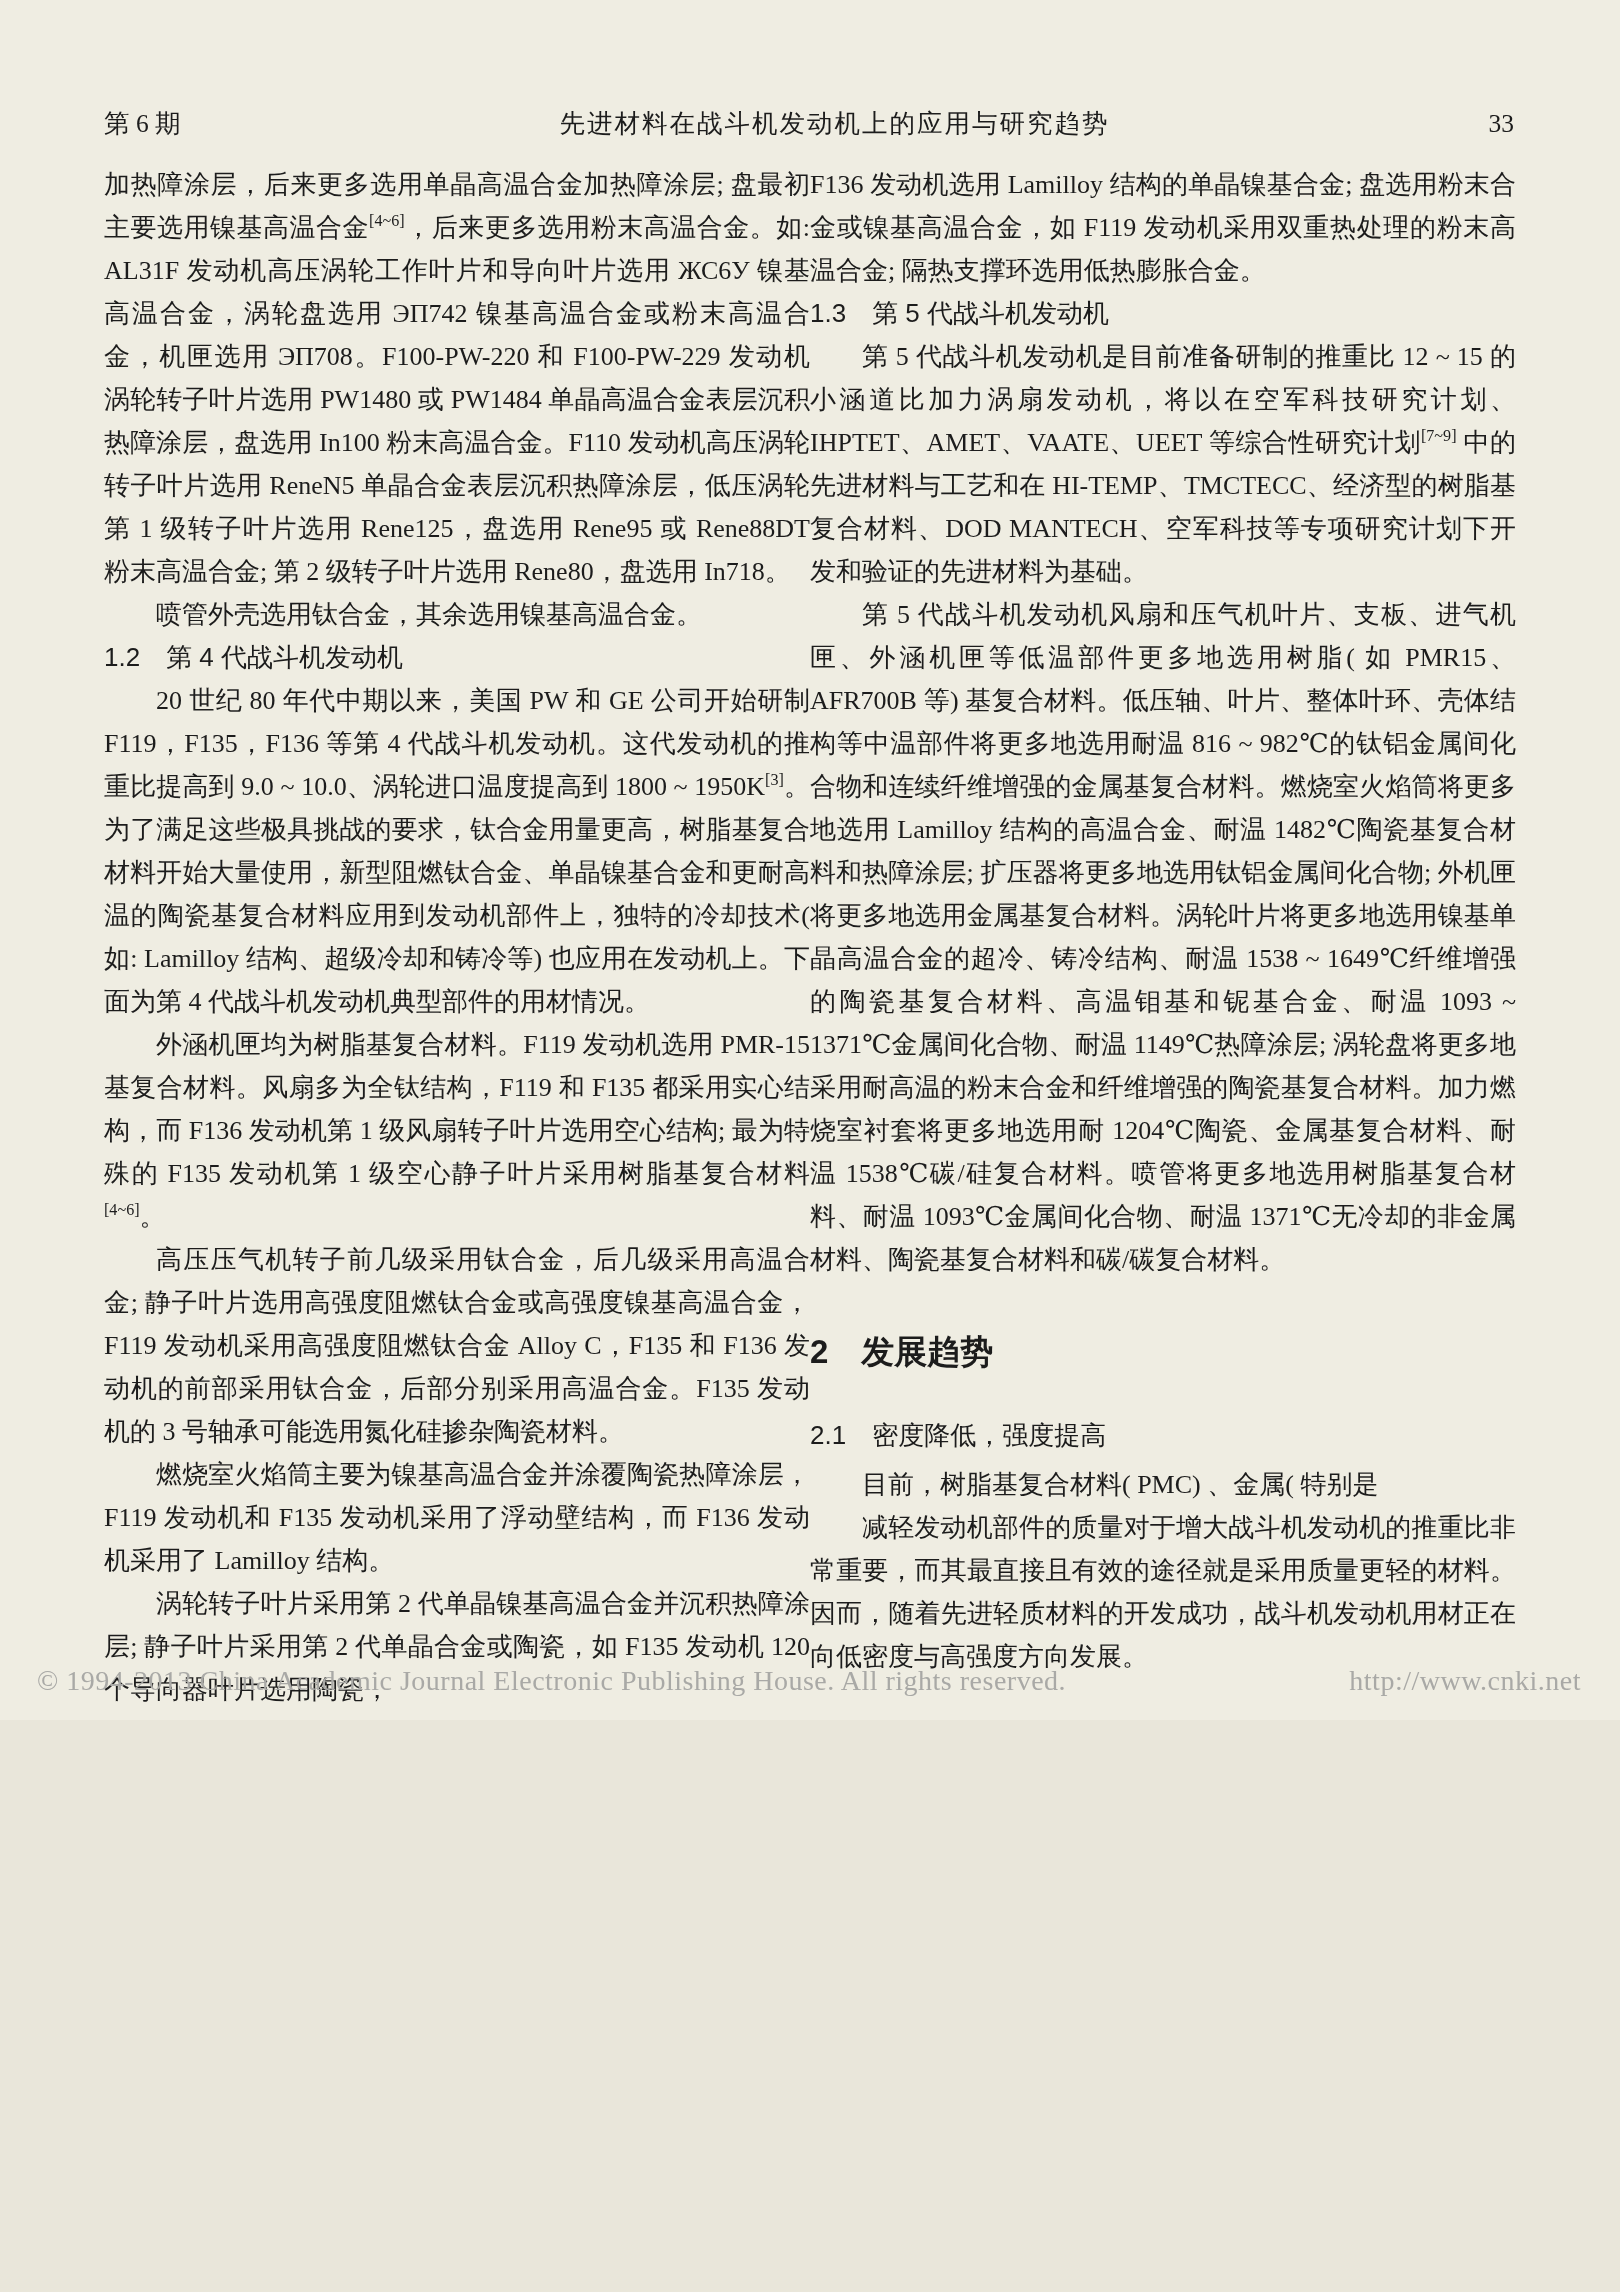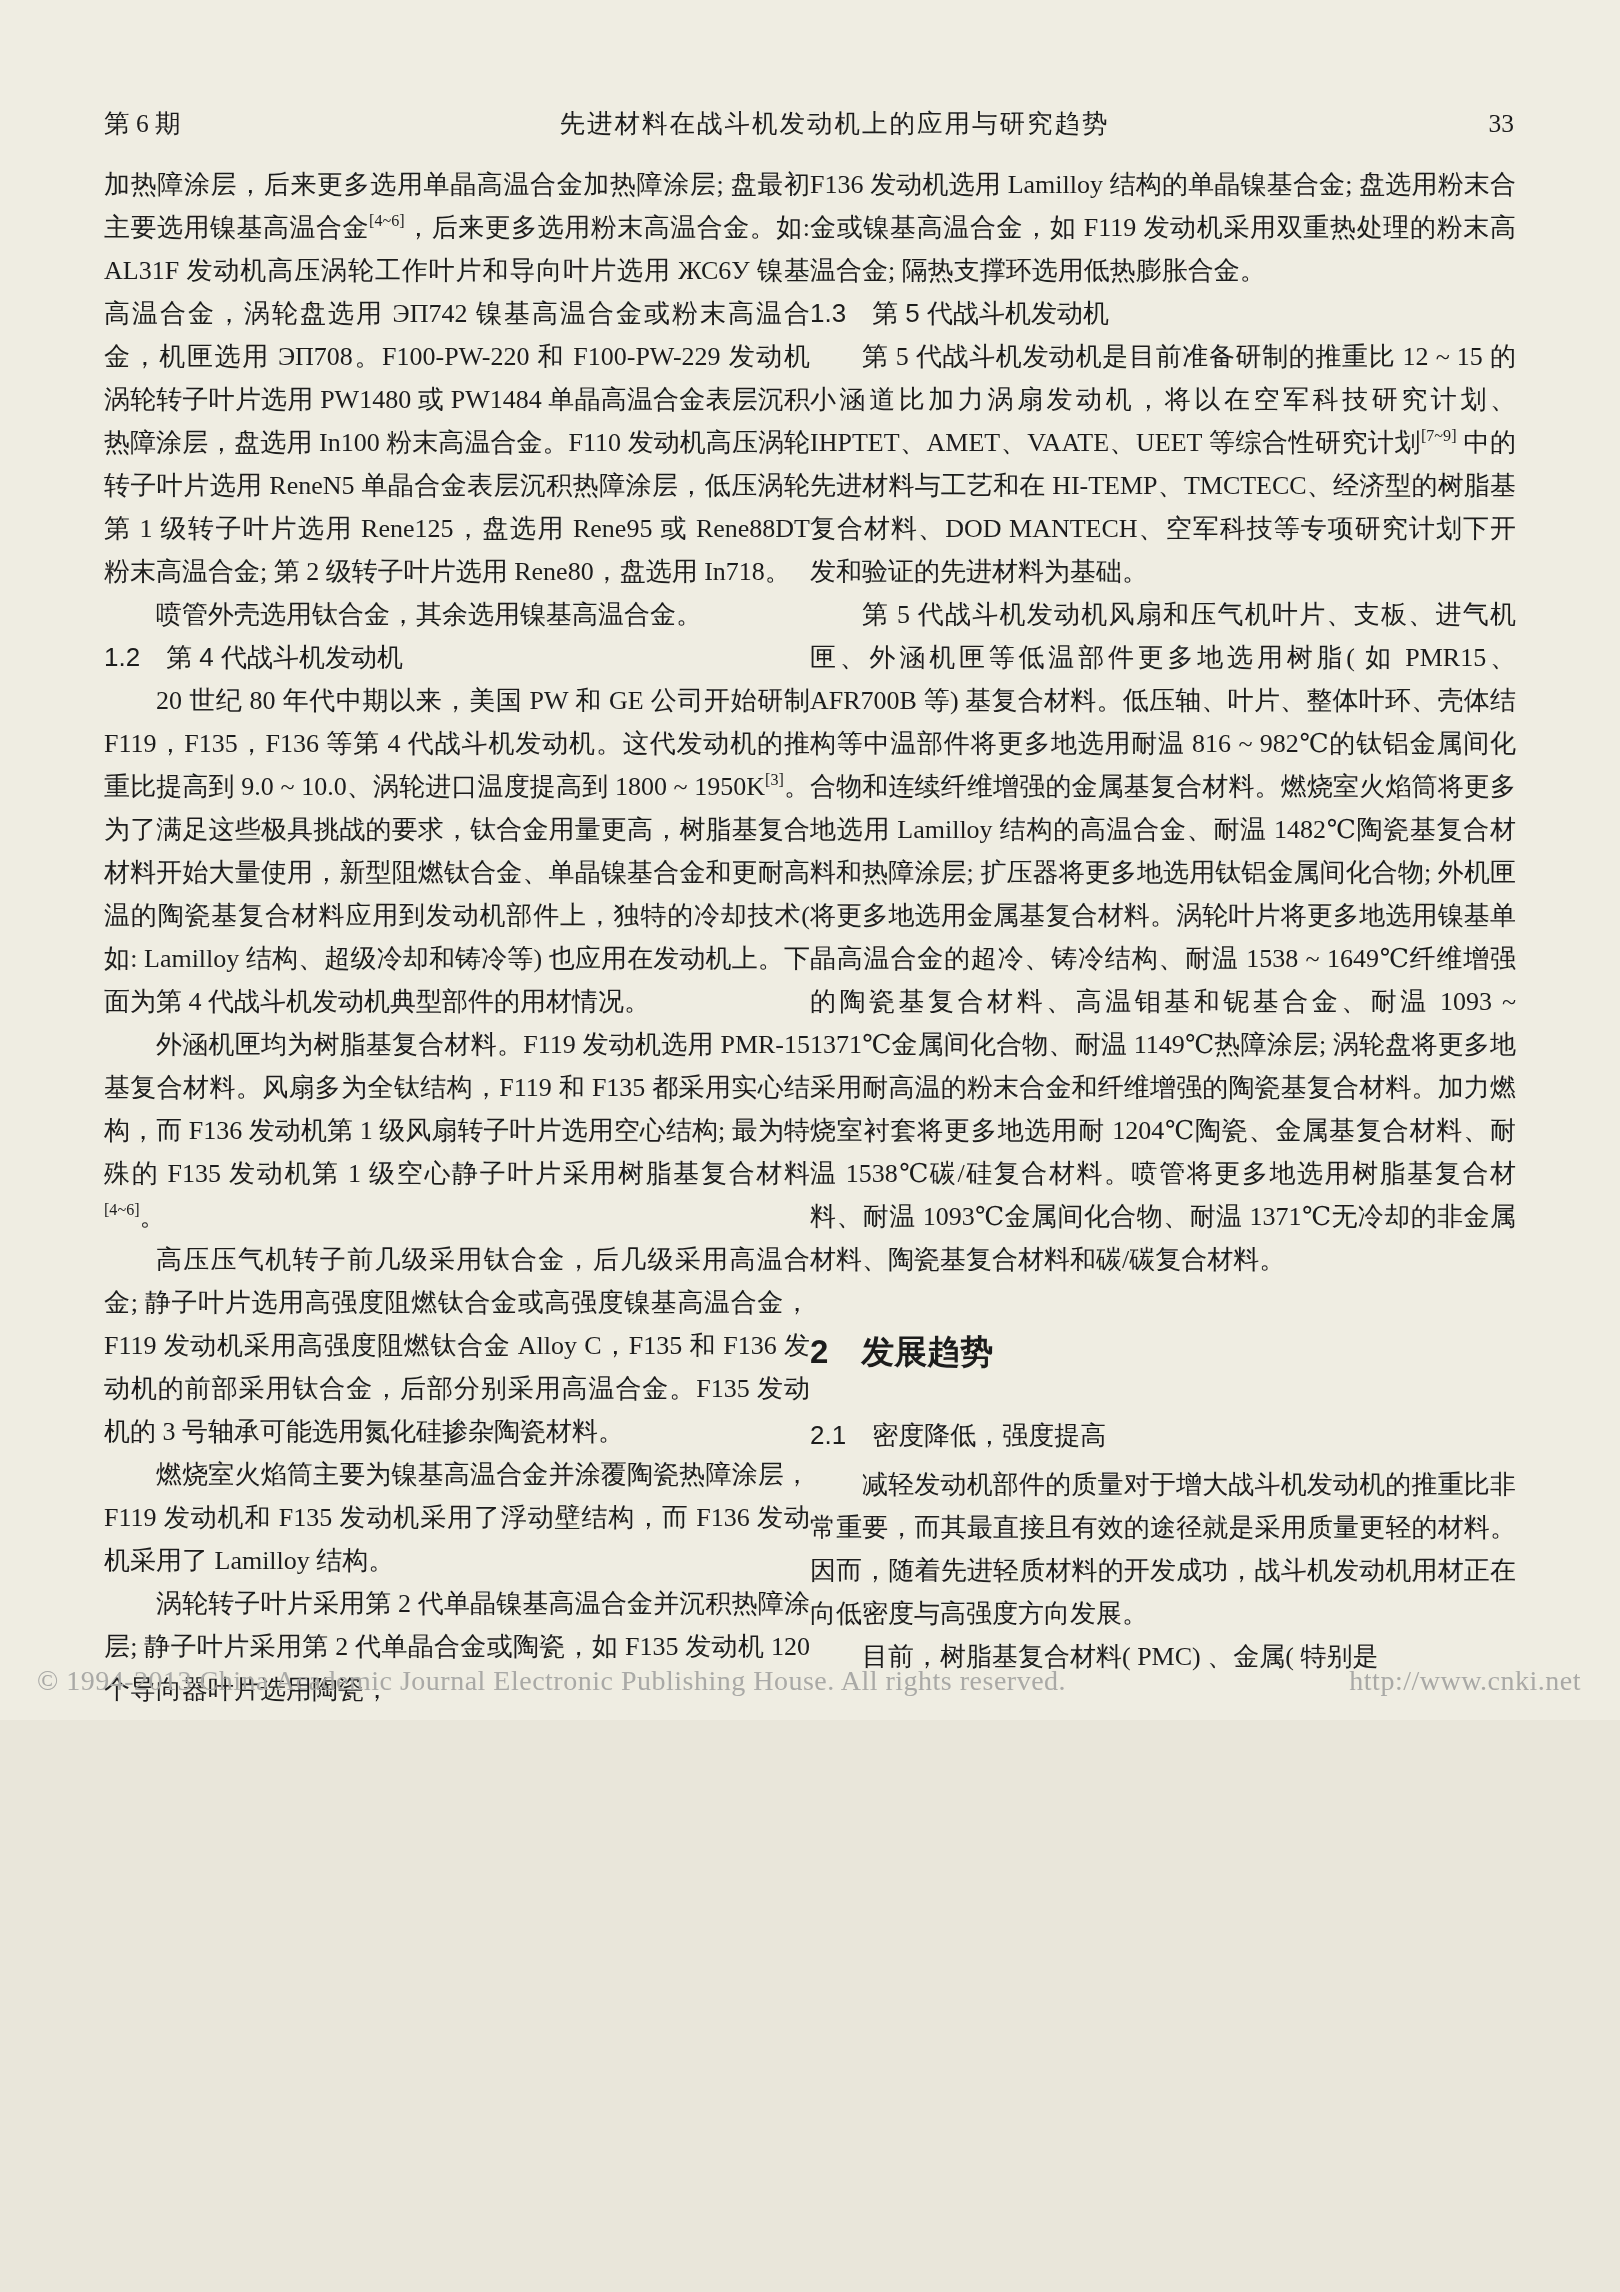--- a/index.html
+++ b/index.html
@@ -104,22 +104,22 @@
         <p class="blk p indent"><span>燃烧室火焰筒主要为镍基高温合金并涂覆陶瓷热障涂层，F119 发动机和 F135 发动机采用了浮动壁结构，而 F136 发动机采用了 Lamilloy 结构。</span></p>
         <p class="blk p indent"><span>涡轮转子叶片采用第 2 代单晶镍基高温合金并沉积热障涂层; 静子叶片采用第 2 代单晶合金或陶瓷，如 F135 发动机 120 个导向器叶片选用陶瓷，</span></p>
       </div>
     <div class="col" id="right-col">
         <p class="blk p"><span>F136 发动机选用 Lamilloy 结构的单晶镍基合金; 盘选用粉末合金或镍基高温合金，如 F119 发动机采用双重热处理的粉末高温合金; 隔热支撑环选用低热膨胀合金。</span></p>
         <h2 class="blk h2"><span>1.3　第 5 代战斗机发动机</span></h2>
         <p class="blk p indent"><span>第 5 代战斗机发动机是目前准备研制的推重比 12 ~ 15 的小涵道比加力涡扇发动机，将以在空军科技研究计划、IHPTET、AMET、VAATE、UEET 等综合性研究计划</span><sup>[7~9]</sup><span> 中的先进材料与工艺和在 HI-TEMP、TMCTECC、经济型的树脂基复合材料、DOD MANTECH、空军科技等专项研究计划下开发和验证的先进材料为基础。</span></p>
         <p class="blk p indent"><span>第 5 代战斗机发动机风扇和压气机叶片、支板、进气机匣、外涵机匣等低温部件更多地选用树脂( 如 PMR15、AFR700B 等) 基复合材料。低压轴、叶片、整体叶环、壳体结构等中温部件将更多地选用耐温 816 ~ 982℃的钛铝金属间化合物和连续纤维增强的金属基复合材料。燃烧室火焰筒将更多地选用 Lamilloy 结构的高温合金、耐温 1482℃陶瓷基复合材料和热障涂层; 扩压器将更多地选用钛铝金属间化合物; 外机匣将更多地选用金属基复合材料。涡轮叶片将更多地选用镍基单晶高温合金的超冷、铸冷结构、耐温 1538 ~ 1649℃纤维增强的陶瓷基复合材料、高温钼基和铌基合金、耐温 1093 ~ 1371℃金属间化合物、耐温 1149℃热障涂层; 涡轮盘将更多地采用耐高温的粉末合金和纤维增强的陶瓷基复合材料。加力燃烧室衬套将更多地选用耐 1204℃陶瓷、金属基复合材料、耐温 1538℃碳/硅复合材料。喷管将更多地选用树脂基复合材料、耐温 1093℃金属间化合物、耐温 1371℃无冷却的非金属材料、陶瓷基复合材料和碳/碳复合材料。</span></p>
         <h2 class="blk h1"><span>2　发展趋势</span></h2>
         <h2 class="blk h2 sub"><span>2.1　密度降低，强度提高</span></h2>
+        <p class="blk p indent"><span>目前，树脂基复合材料( PMC) 、金属( 特别是</span></p>
         <p class="blk p indent"><span>减轻发动机部件的质量对于增大战斗机发动机的推重比非常重要，而其最直接且有效的途径就是采用质量更轻的材料。因而，随着先进轻质材料的开发成功，战斗机发动机用材正在向低密度与高强度方向发展。</span></p>
-        <p class="blk p indent"><span>目前，树脂基复合材料( PMC) 、金属( 特别是</span></p>
       </div>
   </div>
 
   <div class="page-footer">
     <span>© 1994-2013 China Academic Journal Electronic Publishing House. All rights reserved.</span>
     <span>http://www.cnki.net</span>
   </div>
 
 </div>
 

